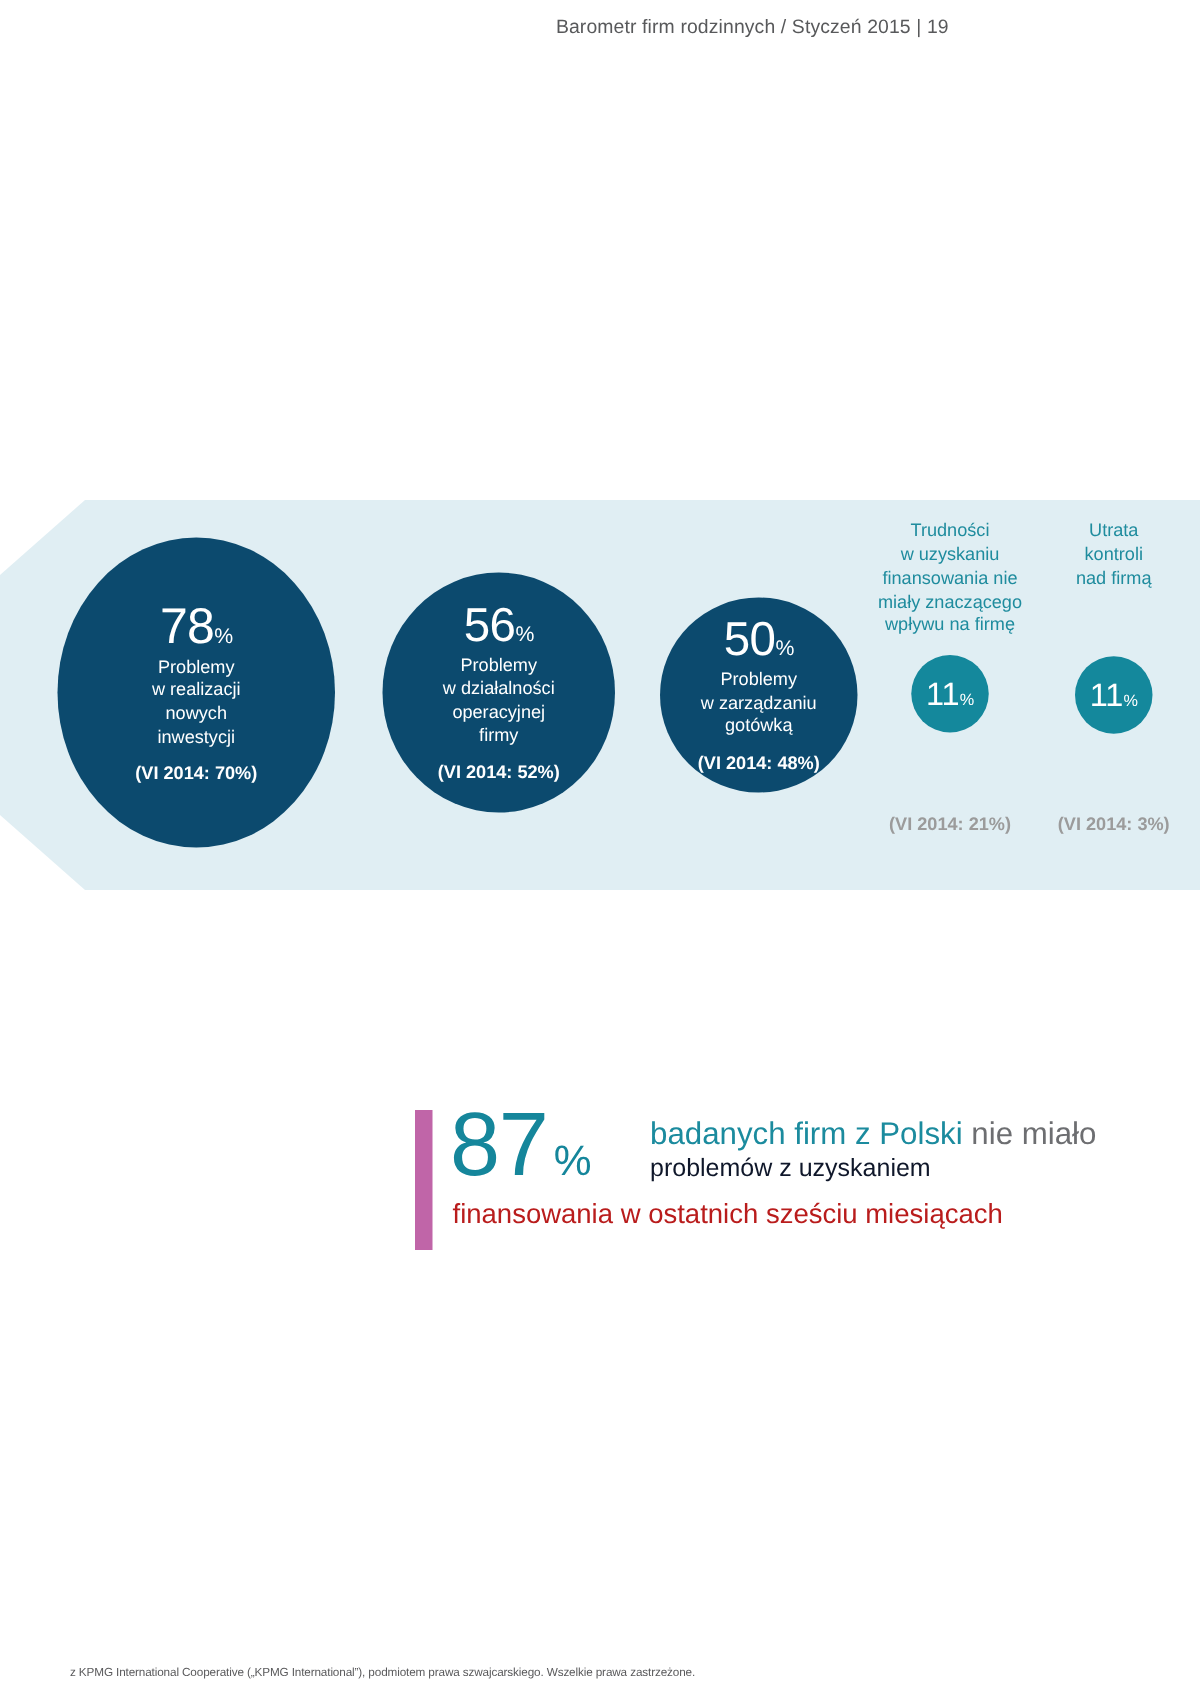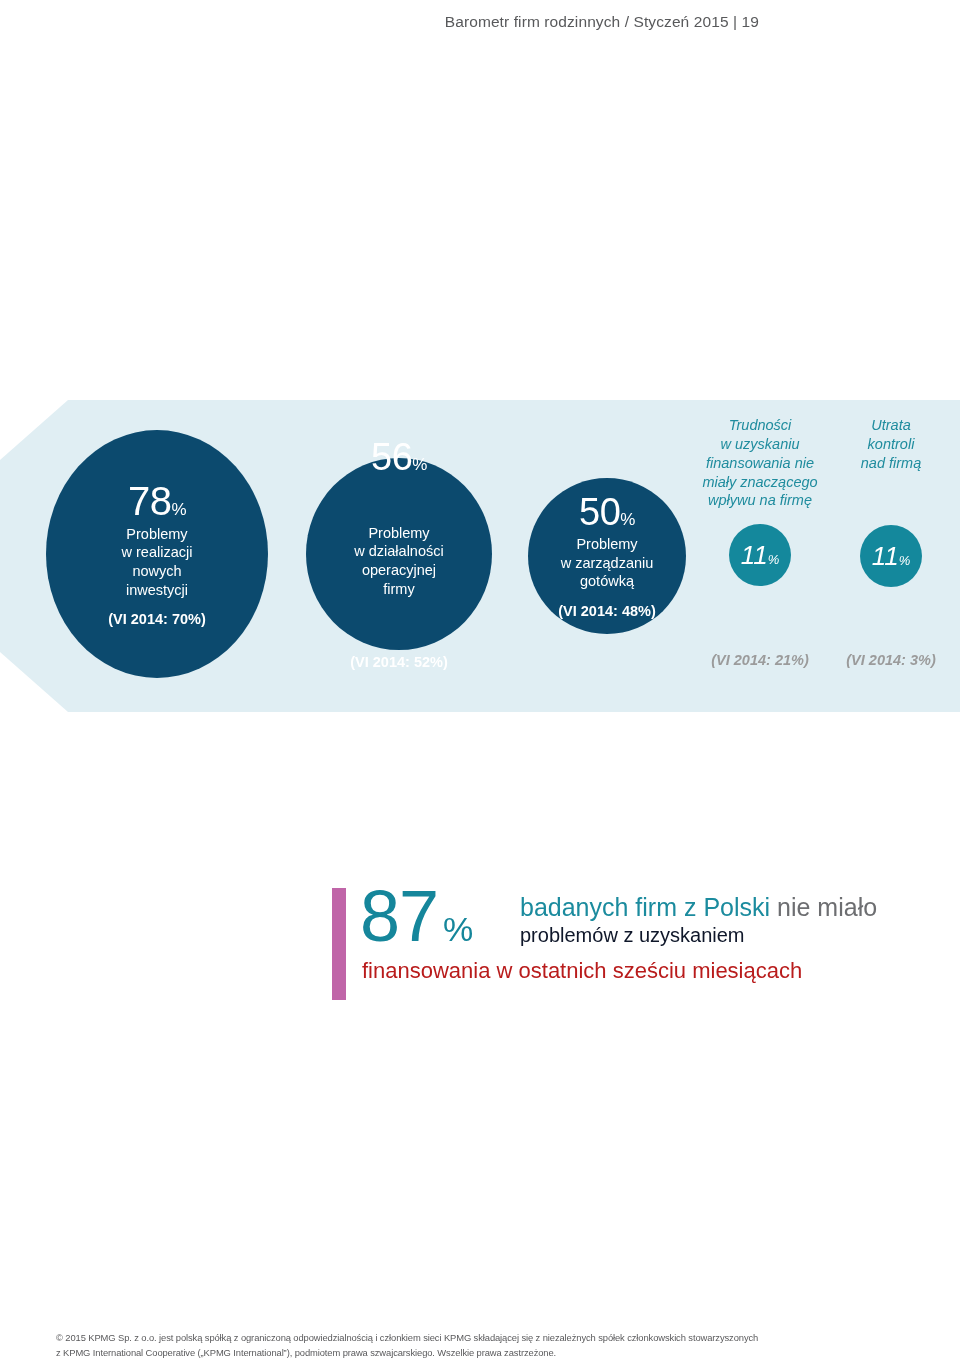--- a/index.html
+++ b/index.html
@@ -95,37 +95,36 @@
   
   #bubble-1 {
     left: 46px;  top: 30px;
     width: 222px; height: 248px;
   }
   #bubble-1 .pct { font-size: 40px; }
 
   
   #bubble-2 {
     left: 306px; top: 58px;
-    width: 186px; height: 192px; gap: 44px;
+    width: 186px; height: 192px;
   }
   
   #bubble-3 {
     left: 528px; top: 78px;
     width: 158px; height: 156px;
   }
 
   
   .mini-col {
     position: absolute;
     top: 0;
     height: 312px;
     display: flex;
     flex-direction: column;
     align-items: center;
-    font-style: italic;
   }
   .mini-col .heading {
     color: #1f8c9e;
     font-size: 14.5px;
     line-height: 1.3;
     text-align: center;
     padding-top: 16px;
   }
   .mini-circle {
     margin-top: 14px;
@@ -305,15 +304,14 @@
 
 <div class="callout">
   <div class="callout-bar"></div>
   <div class="callout-big"><span>87</span><span class="sym">%</span></div>
   <div class="callout-line1"><span class="tealpart">badanych firm z Polski</span><span> nie miało</span></div>
   <div class="callout-line2">problemów z uzyskaniem</div>
   <div class="callout-line3">finansowania w ostatnich sześciu miesiącach</div>
 </div>
 
 <div class="footer">
-  <div class="footer-line">© 2015 KPMG Sp. z o.o. jest polską spółką z ograniczoną odpowiedzialnością i członkiem sieci KPMG składającej się z niezależnych spółek członkowskich stowarzyszonych</div>
   <div class="footer-line">z KPMG International Cooperative („KPMG International”), podmiotem prawa szwajcarskiego. Wszelkie prawa zastrzeżone.</div>
 </div>
 
 </body></html>

